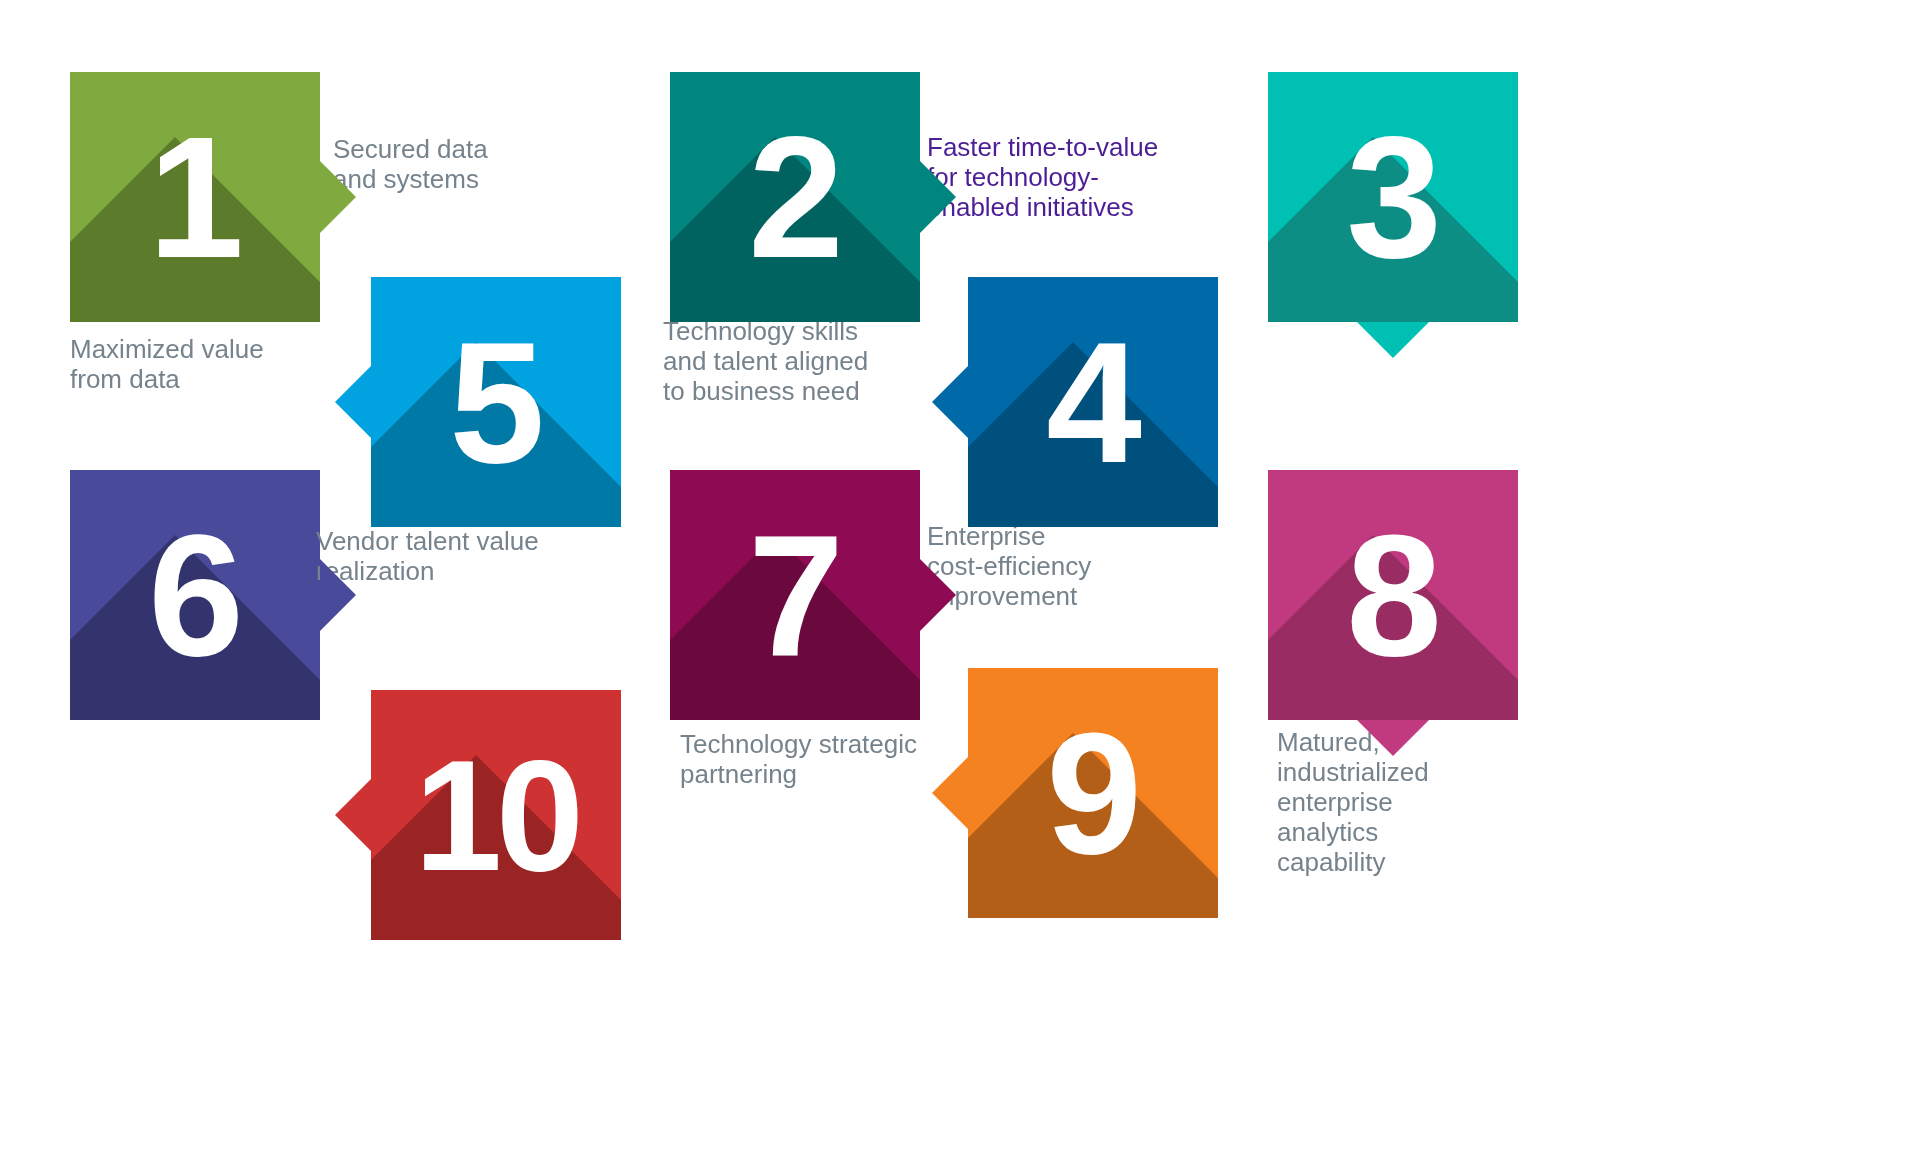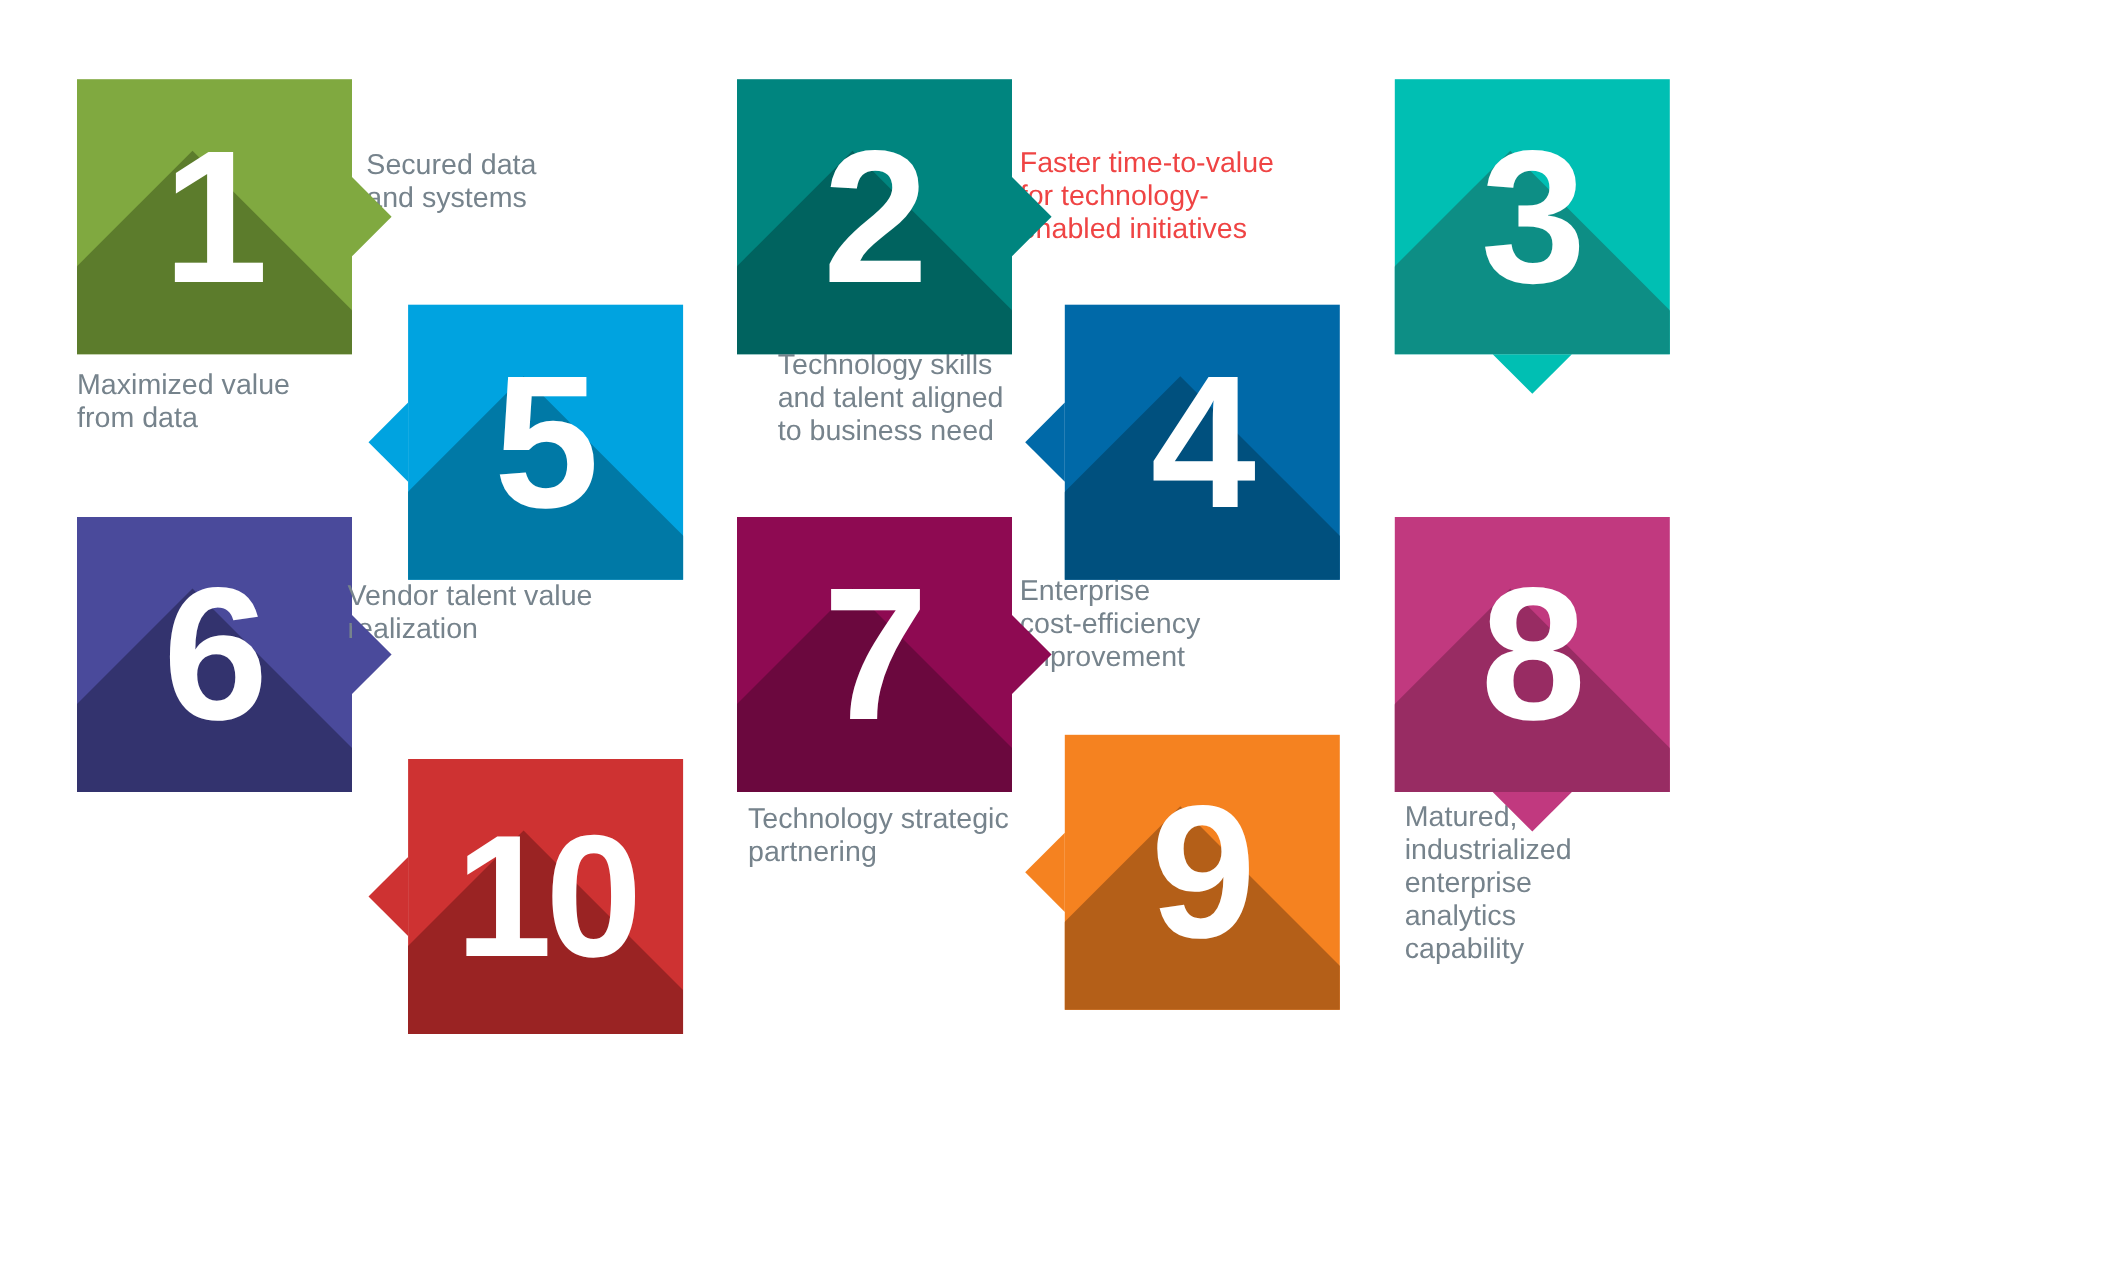--- a/index.html
+++ b/index.html
@@ -71,21 +71,21 @@
   <div class="label" style="left: 333px; top: 135px; width: 260px; color: rgb(118, 131, 140);">Secured data
 and systems</div>
 
   <div class="tile" style="left:670px;top:72px;">
     <div class="sq" style="background: rgb(0, 133, 127);">
       <div class="shadow" style="color: rgb(0, 99, 95);"></div>
       <div class="num">2</div>
     </div>
     <div class="nib right" style="color: rgb(0, 133, 127);"></div>
   </div>
-  <div class="label" style="left: 927px; top: 133px; width: 290px; color: #ef4444;">Faster time-to-value
+  <div class="label" style="left: 927px; top: 133px; width: 290px; color: #4c1d95;">Faster time-to-value
 for technology-
 enabled initiatives</div>
 
   <div class="tile" style="left:1268px;top:72px;">
     <div class="sq" style="background: rgb(0, 191, 179);">
       <div class="shadow" style="color: rgb(13, 142, 133);"></div>
       <div class="num">3</div>
     </div>
     <div class="nib down" style="color: rgb(0, 191, 179);"></div>
   </div>
@@ -100,21 +100,21 @@
   <div class="label" style="left: 70px; top: 335px; width: 280px; color: rgb(118, 131, 140);">Maximized value
 from data</div>
 
   <div class="tile" style="left:968px;top:277px;">
     <div class="sq" style="background: rgb(0, 105, 168);">
       <div class="shadow" style="color: rgb(0, 80, 126);"></div>
       <div class="num">4</div>
     </div>
     <div class="nib left" style="color: rgb(0, 105, 168);"></div>
   </div>
-  <div class="label" style="left: 663px; top: 317px; width: 290px; color: rgb(118, 131, 140); margin-left: 44px;">Technology skills
+  <div class="label" style="left: 663px; top: 317px; width: 290px; color: rgb(118, 131, 140);">Technology skills
 and talent aligned
 to business need</div>
 
   <div class="tile" style="left:70px;top:470px;">
     <div class="sq" style="background: rgb(74, 74, 155);">
       <div class="shadow" style="color: rgb(51, 51, 110);"></div>
       <div class="num">6</div>
     </div>
     <div class="nib right" style="color: rgb(74, 74, 155);"></div>
   </div>

